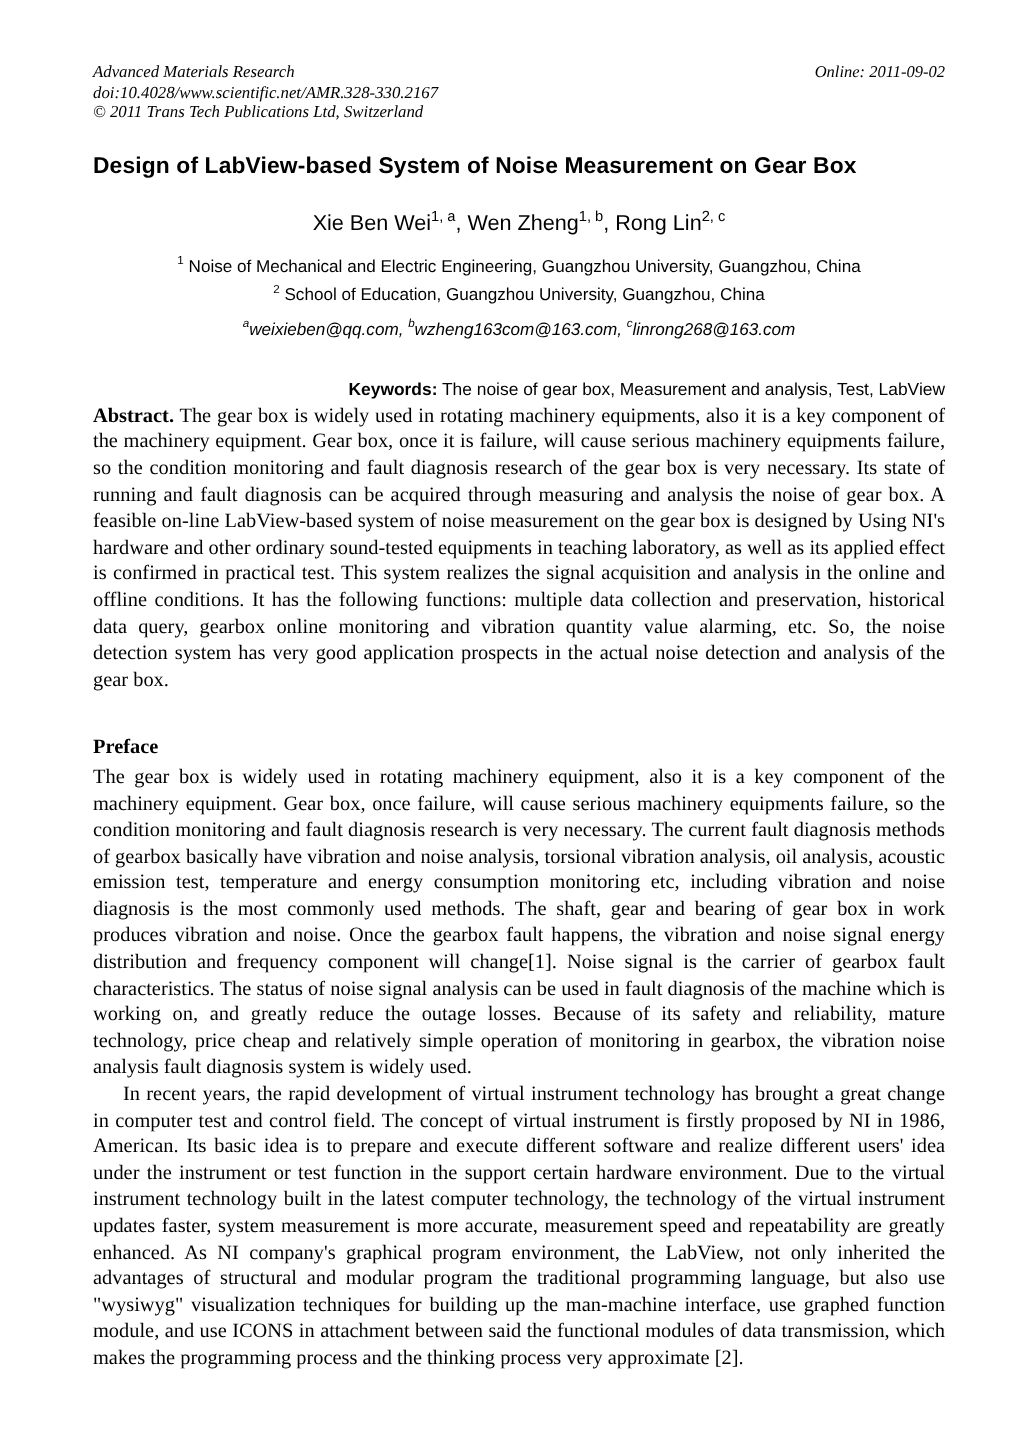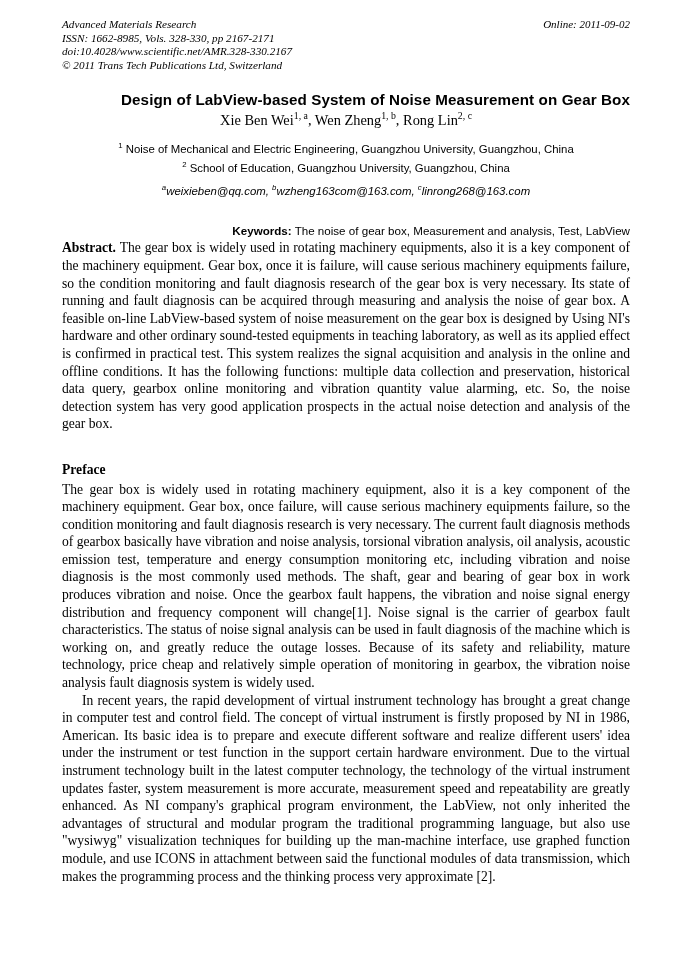--- a/index.html
+++ b/index.html
@@ -30,45 +30,46 @@
   }
 
   
   .journal-header {
     position: relative;
     font-family: "Liberation Serif", serif;
     font-style: italic;
     font-size: 11.2px;
     line-height: 13.6px;
     color: #000;
+    margin-top: 24px;
   }
   .journal-header .line { white-space: nowrap; }
   .online-date {
     position: absolute;
     right: 0;
     top: 0;
     font-size: 11px;
     line-height: 13.6px;
     white-space: nowrap;
   }
 
   
   .title {
     margin-top: 18px;
-    text-align: right;
+    text-align: left;
     font-family: "Liberation Sans", sans-serif;
     font-weight: bold;
     font-size: 15.2px;
     line-height: 19px;
     letter-spacing: 0.1px;
   }
   .authors {
-    margin-top: 2px;
+    margin-top: 20px;
     text-align: center;
-    font-family: Liberation Serif, serif;
+    font-family: Liberation Sans, sans-serif;
     font-size: 14.4px;
     line-height: 18px;
   }
   .affil {
     margin-top: 11px;
     text-align: center;
     font-family: "Liberation Sans", sans-serif;
     font-size: 11.4px;
     line-height: 19px;
   }
@@ -130,21 +131,20 @@
   }
 </style>
 </head>
 <body>
 
 <div class="page">
   <div class="content">
 
     <div class="journal-header">
       <div class="line">Advanced Materials Research</div>
-      <div class="line">ISSN: 1662-8985, Vols. 328-330, pp 2167-2171</div>
       <div class="line">doi:10.4028/www.scientific.net/AMR.328-330.2167</div>
       <div class="line">© 2011 Trans Tech Publications Ltd, Switzerland</div>
       <div class="online-date">Online: 2011-09-02</div>
     </div>
 
     <div class="title">Design of LabView-based System of Noise Measurement on Gear Box</div>
 
     <div class="authors">
       <span><span>Xie Ben Wei</span><sup>1, a</sup></span><span>, </span><span><span>Wen Zheng</span><sup>1, b</sup></span><span>, </span><span><span>Rong Lin</span><sup>2, c</sup></span>
     </div>

